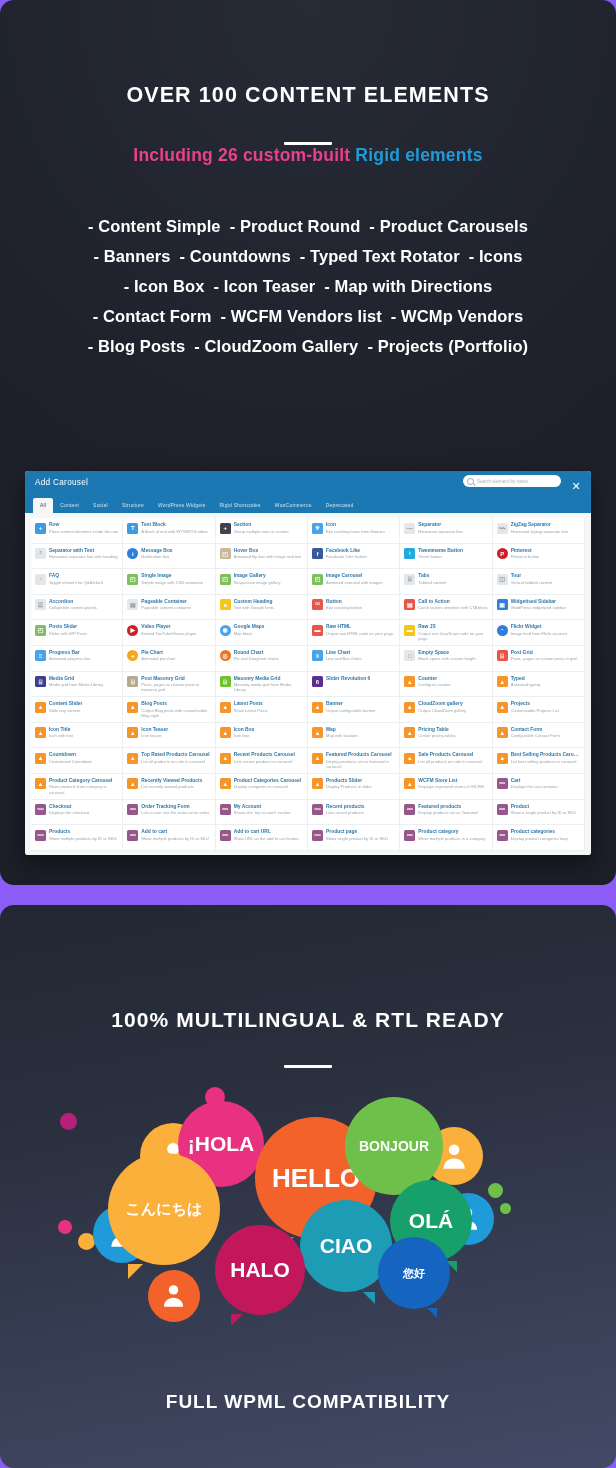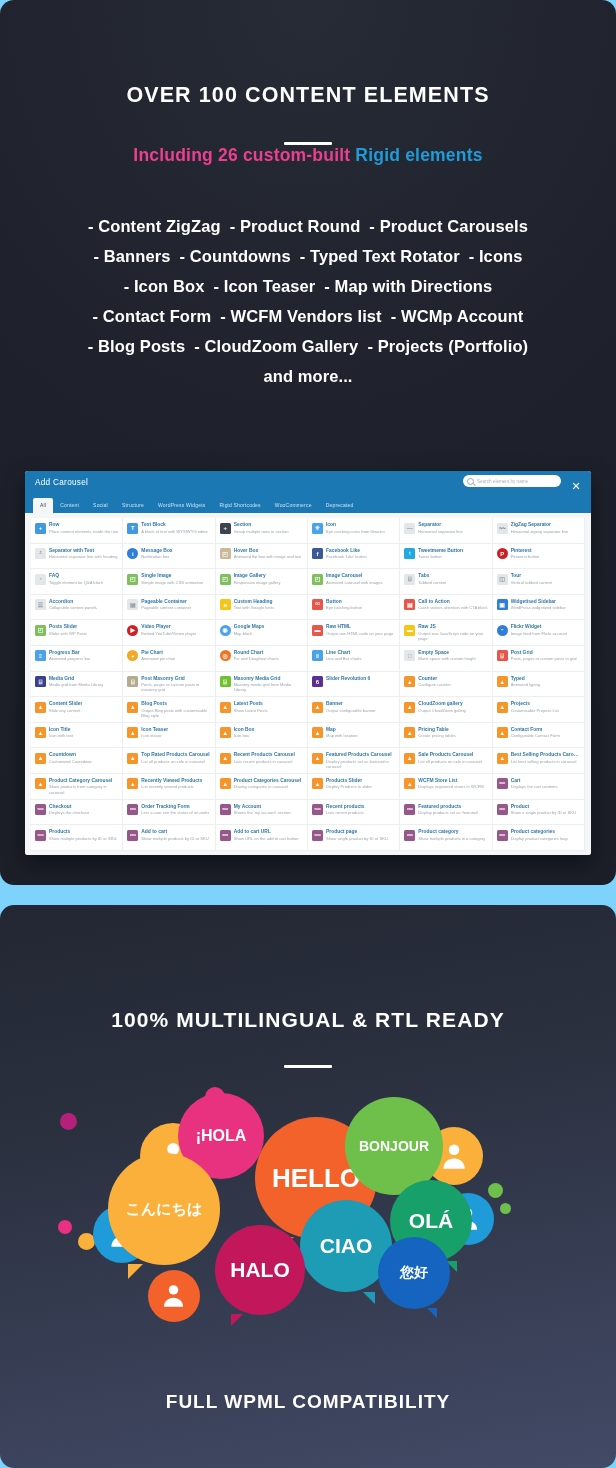--- a/index.html
+++ b/index.html
@@ -1,17 +1,17 @@
 <!DOCTYPE html>
 <html><head>
 <meta charset="utf-8">
 <style>
   html,body{margin:0;padding:0;background:#ffffff;}
   body{font-family:"Liberation Sans",sans-serif;-webkit-font-smoothing:antialiased;}
-  .page{width:616px;height:1468px;position:relative;overflow:hidden;background:#7dd3fc;}
+  .page{width:616px;height:1468px;position:relative;overflow:hidden;background:#8b5cf6;}
 
   
   .panel-top{
     position:absolute;left:0;top:0;width:616px;height:885px;
     background:radial-gradient(130% 100% at 50% 0%,#272b36 0%,#1e212b 55%,#1c1f28 100%);
     border-radius:14px;overflow:hidden;
   }
   .hero-title{
     text-align:center;color:#ffffff;font-size:21.5px;font-weight:bold;
     letter-spacing:1.1px;margin-top:83px;
@@ -117,26 +117,25 @@
 
 <div class="page">
 
   <section class="panel-top">
     <h1 class="hero-title">OVER 100 CONTENT ELEMENTS</h1>
     <div class="rule"></div>
     <div class="sub-line">
       <span class="pink">Including 26 custom-built </span><span class="blue">Rigid elements</span>
     </div>
     <div class="feat-list" id="feat-list">
-        <div><span>- Content ZigZag</span><span class="sep"></span><span>- Product Round</span><span class="sep"></span><span>- Product Carousels</span></div>
+        <div><span>- Content Simple</span><span class="sep"></span><span>- Product Round</span><span class="sep"></span><span>- Product Carousels</span></div>
         <div><span>- Banners</span><span class="sep"></span><span>- Countdowns</span><span class="sep"></span><span>- Typed Text Rotator</span><span class="sep"></span><span>- Icons</span></div>
         <div><span>- Icon Box</span><span class="sep"></span><span>- Icon Teaser</span><span class="sep"></span><span>- Map with Directions</span></div>
-        <div><span>- Contact Form</span><span class="sep"></span><span>- WCFM Vendors list</span><span class="sep"></span><span>- WCMp Account</span></div>
+        <div><span>- Contact Form</span><span class="sep"></span><span>- WCFM Vendors list</span><span class="sep"></span><span>- WCMp Vendors</span></div>
         <div><span>- Blog Posts</span><span class="sep"></span><span>- CloudZoom Gallery</span><span class="sep"></span><span>- Projects (Portfolio)</span></div>
-        <div><span>and more...</span></div>
       </div>
 
     <div class="modal">
       <div class="modal-top">
         <div class="modal-title">Add Carousel</div>
         <div class="modal-search">
           <span class="mg"></span>
           <span class="ph">Search element by name</span>
         </div>
         <div class="modal-close">✕</div>
@@ -740,25 +739,25 @@
             <circle cx="12" cy="7" r="4.2"></circle>
             <path d="M3.5 22c0-4.7 3.8-8 8.5-8s8.5 3.3 8.5 8z"></path>
           </svg>
         </div>
         <div class="person" style="left: 442px; top: 108px; width: 52px; height: 52px; background: rgb(30, 155, 216);">
           <svg viewBox="0 0 24 24" fill="#fff">
             <circle cx="12" cy="7" r="4.2"></circle>
             <path d="M3.5 22c0-4.7 3.8-8 8.5-8s8.5 3.3 8.5 8z"></path>
           </svg>
         </div>
-        <div class="bub" style="left: 178px; top: 8px; width: 86px; height: 86px; background: rgb(232, 49, 127); font-size: 16px;">¡HOLA<span class="tail" style="left: 15.48px; bottom: -10.836px; border-width: 12.04px 12.04px 0px 0px; border-color: rgb(232, 49, 127) transparent transparent;"></span></div>
+        <div class="bub" style="left: 178px; top: 16px; width: 86px; height: 86px; background: rgb(232, 49, 127); font-size: 21px;">¡HOLA<span class="tail" style="left: 15.48px; bottom: -10.836px; border-width: 12.04px 12.04px 0px 0px; border-color: rgb(232, 49, 127) transparent transparent;"></span></div>
         <div class="bub" style="left: 255px; top: 32px; width: 122px; height: 122px; background: rgb(244, 98, 44); font-size: 26px;">HELLO<span class="tail" style="left: 21.96px; bottom: -15.372px; border-width: 17.08px 17.08px 0px 0px; border-color: rgb(244, 98, 44) transparent transparent;"></span></div>
         <div class="bub" style="left: 345px; top: 12px; width: 98px; height: 98px; background: rgb(110, 192, 75); font-size: 14px;">BONJOUR<span class="tail" style="right: 17.64px; bottom: -12.348px; border-width: 13.72px 0px 0px 13.72px; border-color: rgb(110, 192, 75) transparent transparent;"></span></div>
         <div class="bub" style="left: 390px; top: 95px; width: 82px; height: 82px; background: rgb(23, 160, 106); font-size: 21px;">OLÁ<span class="tail" style="right: 14.76px; bottom: -10.332px; border-width: 11.48px 0px 0px 11.48px; border-color: rgb(23, 160, 106) transparent transparent;"></span></div>
         <div class="bub" style="left: 108px; top: 68px; width: 112px; height: 112px; background: rgb(251, 176, 59); font-size: 15px;">こんにちは<span class="tail" style="left: 20.16px; bottom: -14.112px; border-width: 15.68px 15.68px 0px 0px; border-color: rgb(251, 176, 59) transparent transparent;"></span></div>
         <div class="bub" style="left: 300px; top: 115px; width: 92px; height: 92px; background: rgb(30, 155, 181); font-size: 21px;">CIAO<span class="tail" style="right: 16.56px; bottom: -11.592px; border-width: 12.88px 0px 0px 12.88px; border-color: rgb(30, 155, 181) transparent transparent;"></span></div>
         <div class="bub" style="left: 215px; top: 140px; width: 90px; height: 90px; background: rgb(194, 24, 91); font-size: 21px;">HALO<span class="tail" style="left: 16.2px; bottom: -11.34px; border-width: 12.6px 12.6px 0px 0px; border-color: rgb(194, 24, 91) transparent transparent;"></span></div>
-        <div class="bub" style="left: 378px; top: 152px; width: 72px; height: 72px; background: rgb(21, 101, 192); font-size: 14px;">您好<span class="tail" style="right: 12.96px; bottom: -9.072px; border-width: 10.08px 0px 0px 10.08px; border-color: rgb(21, 101, 192) transparent transparent;"></span></div>
+        <div class="bub" style="left: 378px; top: 152px; width: 72px; height: 72px; background: rgb(21, 101, 192); font-size: 11px;">您好<span class="tail" style="right: 12.96px; bottom: -9.072px; border-width: 10.08px 0px 0px 10.08px; border-color: rgb(21, 101, 192) transparent transparent;"></span></div>
       </div>
     <div class="bot-foot">FULL WPML COMPATIBILITY</div>
   </section>
 
 </div>
 
 </body></html>

